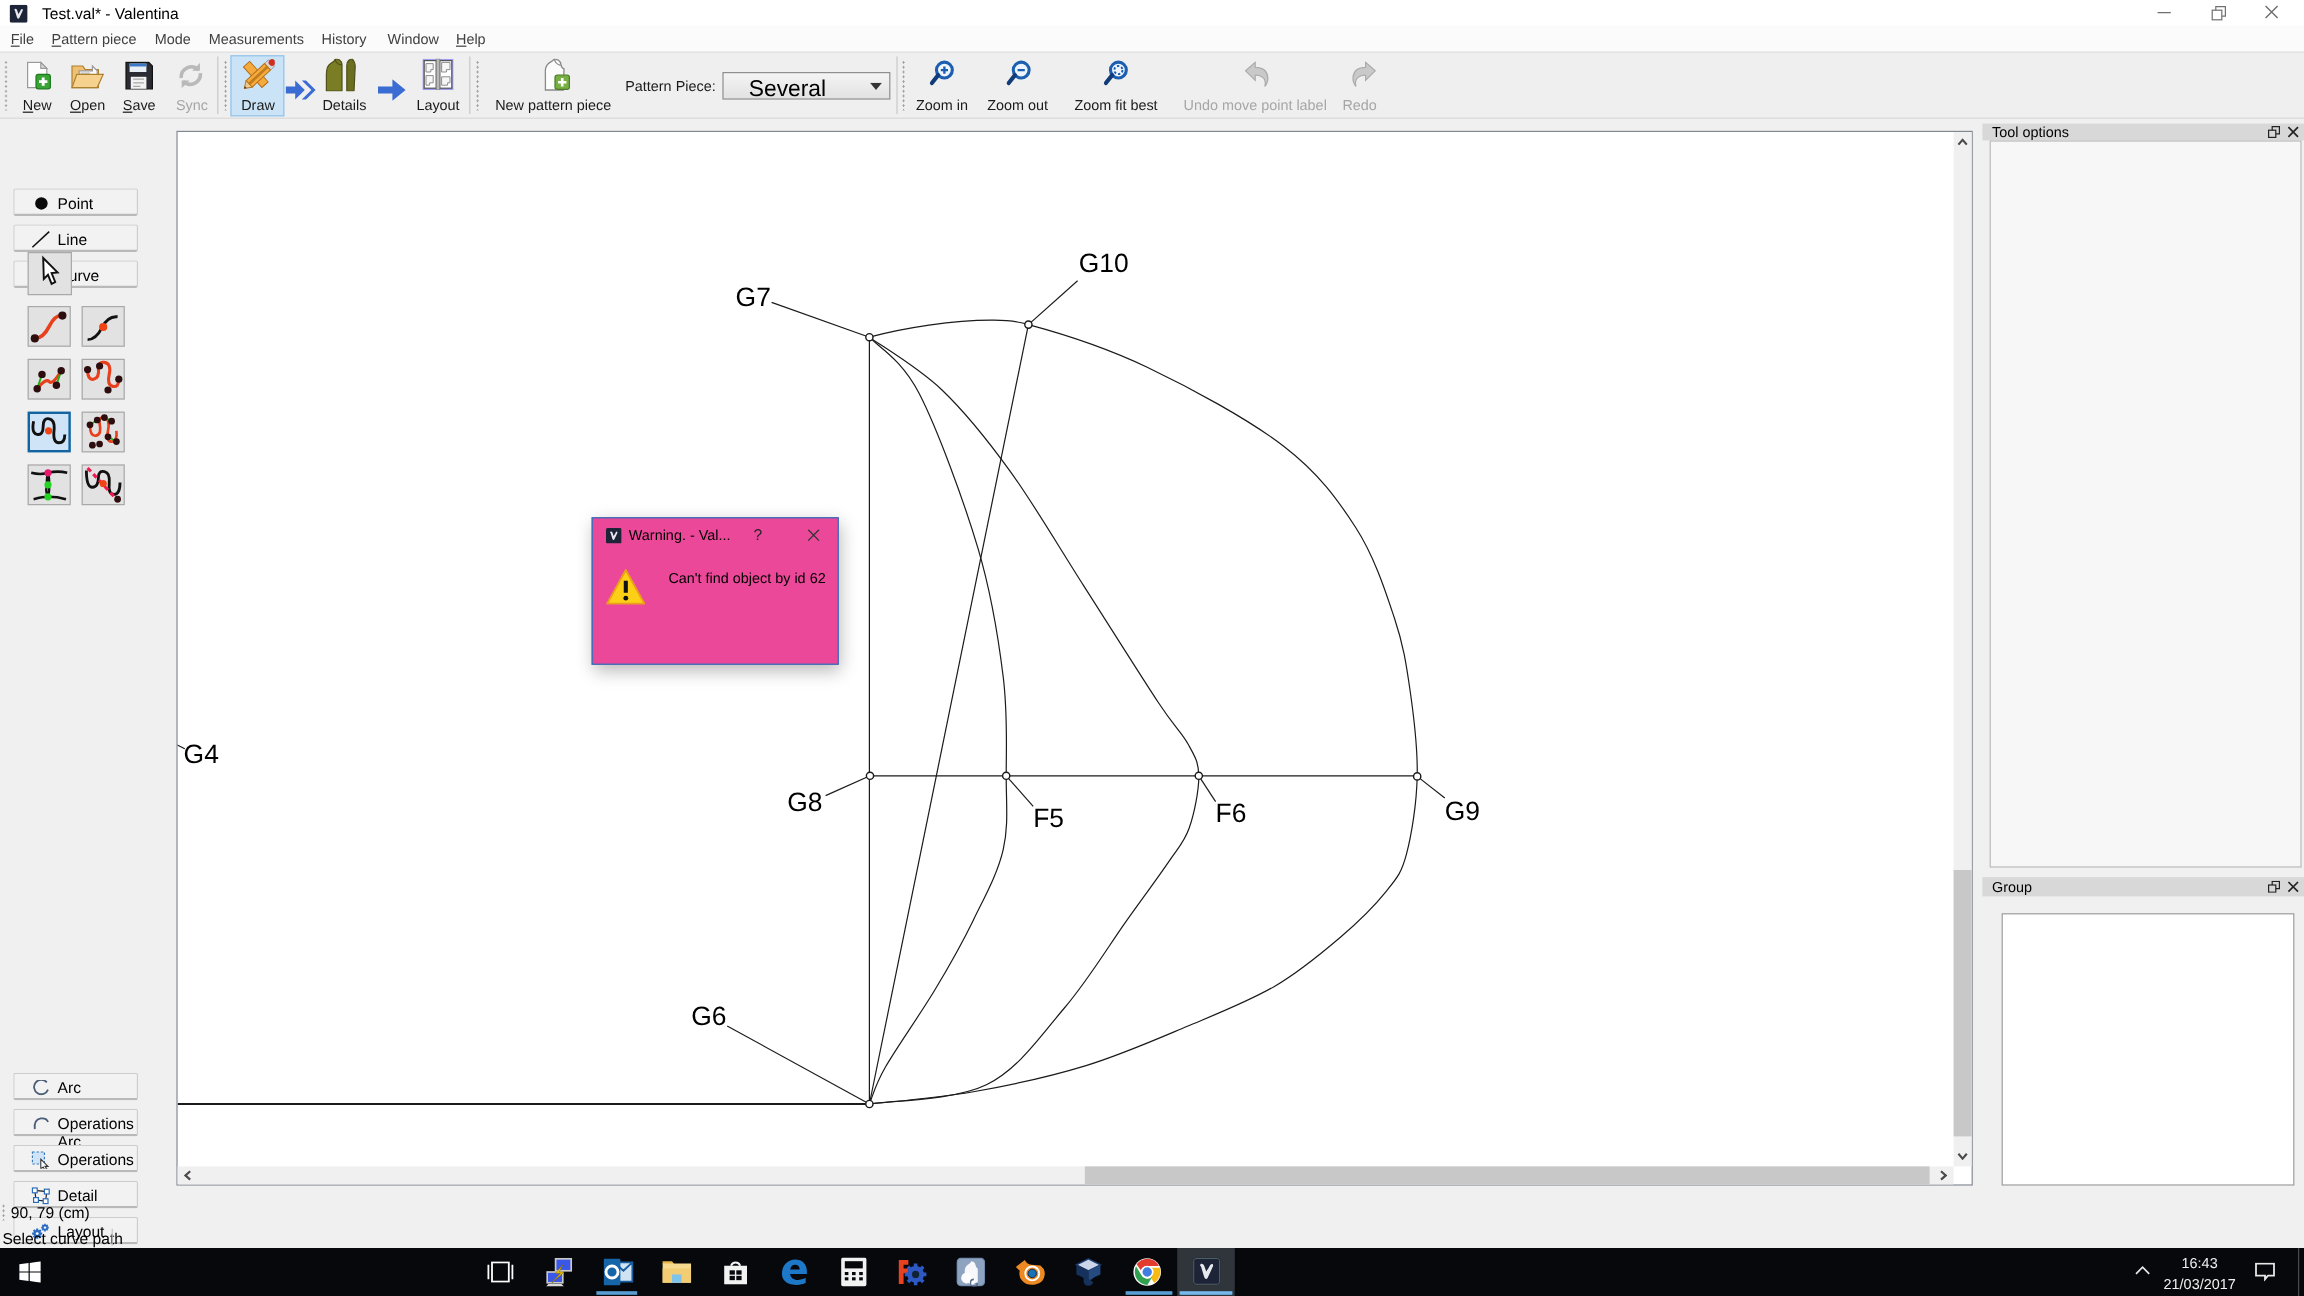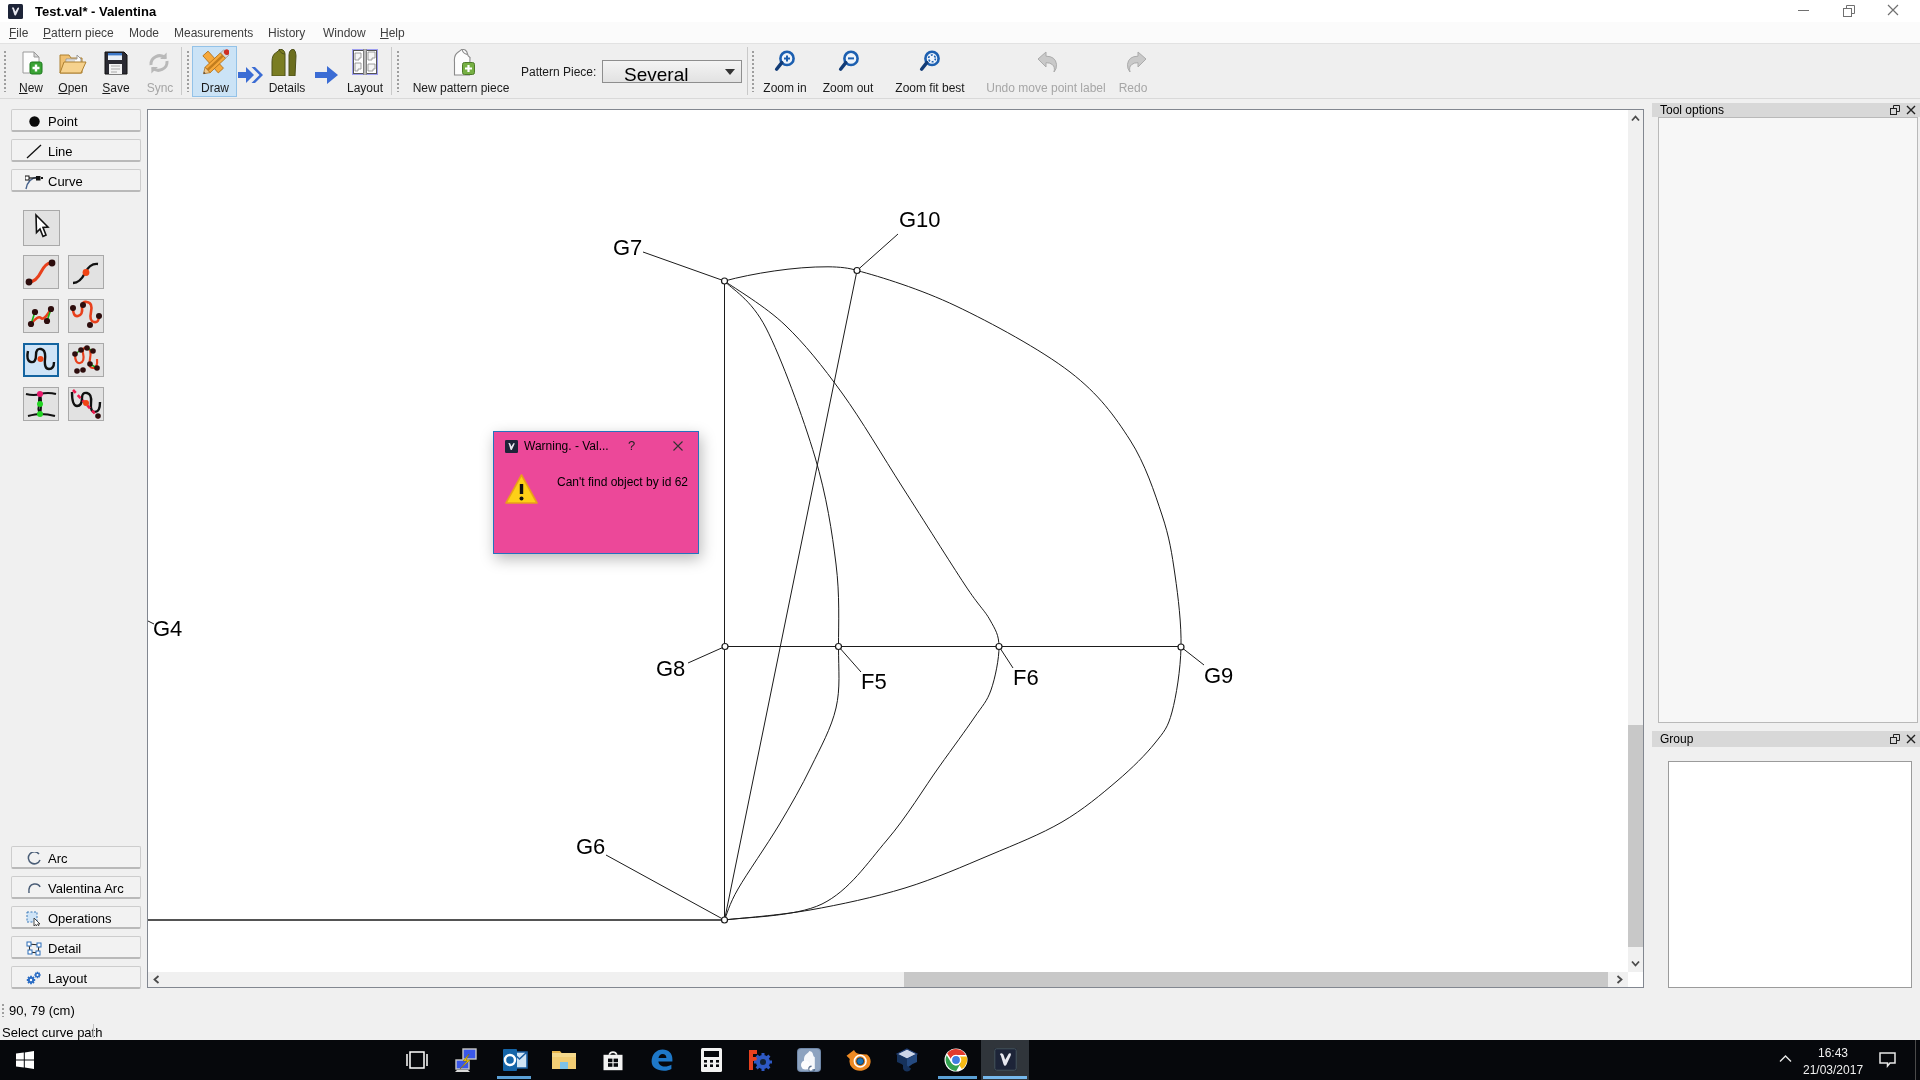--- a/index.html
+++ b/index.html
@@ -1,36 +1,36 @@
 <!DOCTYPE html>
 <html><head>
 <meta charset="utf-8">
 <style>
 * { margin:0; padding:0; box-sizing:border-box; }
 html,body { width:1920px; height:1080px; overflow:hidden; }
 body { font-family:"Liberation Sans", sans-serif; position:relative; background:#f0f0f0; }
 .abs { position:absolute; }
 
-#titlebar { left:0; top:0; width:1920px; height:22px; background:#ffffff;font-weight:bold; }
+#titlebar { left:0; top:0; width:1920px; height:22px; background:#ffffff; }
 #titlebar .ttext { left:35px; top:4px; font-size:13px; color:#000; }
 
 #menubar { left:0; top:22px; width:1920px; height:21px; background:#fbfbfb; font-size:12px; color:#404040; }
 #menubar span { position:absolute; top:4px; }
 
 #toolbar { left:0; top:43px; width:1920px; height:56px; background:#efefef; border-top:1px solid #e2e2e2; border-bottom:1px solid #d9d9d9; }
 .tbtext { position:absolute; font-size:12px; color:#1a1a1a; text-align:center; white-space:nowrap; }
 .tbgray { color:#a6a6a6; }
 .sep { position:absolute; top:3px; height:48px; width:1px; background:#c9c9c9; }
 .grip { position:absolute; top:6px; height:42px; width:2px;
   background-image:radial-gradient(circle, #9e9e9e 42%, transparent 46%);
   background-size:2px 4px; }
 
-.sbtn { position:absolute; left:11px; width:130px; height:23px; background:#f2f2f2;
+.sbtn { position:absolute; left:11px; width:104px; height:23px; background:#f2f2f2;
   border:1px solid #cdcdcd; border-bottom:2px solid #b9b9b9; border-radius:2px;
-  font-size:13px; color:#000; }
+  font-size:13px; color:#000;margin-top:48px; }
 .sbtn .lbl { position:absolute; left:36px; top:4px; }
 .palicon { position:absolute; background:#e2e2e2; border:1px solid #a9a9a9; }
 
 #canvasframe { left:147px; top:109px; width:1497px; height:879px; border:1px solid #828790; background:#ffffff; }
 
 .sb { position:absolute; background:#f0f0f0; }
 .sbthumb { position:absolute; background:#c8c8c8; }
 
 .docktitle { position:absolute; background:#d8d8d8; font-size:12px; color:#000; }
 
@@ -306,21 +306,21 @@
   <div class="sbtn" style="top:747px">
     <svg class="abs" style="left:15px;top:5px" width="14" height="13" viewBox="0 0 14 13">
         <path d="M12 2 A6 6 0 1 0 13 8" fill="none" stroke="#4b5e77" stroke-width="1.5"></path>
       </svg>
     <span class="lbl">Arc</span>
   </div>
   <div class="sbtn" style="top:777px">
     <svg class="abs" style="left:15px;top:5px" width="14" height="13" viewBox="0 0 14 13">
         <path d="M2 11 Q1 3 7 2 Q12 1.5 13 5" fill="none" stroke="#4b5e77" stroke-width="1.5"></path>
       </svg>
-    <span class="lbl">Valentina Arc</span>
+    <span class="lbl">Operations Arc</span>
   </div>
   <div class="sbtn" style="top:807px">
     <svg class="abs" style="left:14px;top:4px" width="16" height="15" viewBox="0 0 16 15">
         <rect x="1" y="1" width="10" height="10" fill="#cfe4f7" stroke="#3d7ab8" stroke-dasharray="2 1.5"></rect>
         <path d="M8 7 L14 13 L11.5 13 L13 15 L11 15.5 L10 13.5 L8 15 Z" fill="#fff" stroke="#333" stroke-width="0.9"></path>
       </svg>
     <span class="lbl">Operations</span>
   </div>
   <div class="sbtn" style="top:837px">
     <svg class="abs" style="left:14px;top:4px" width="16" height="15" viewBox="0 0 16 15">

